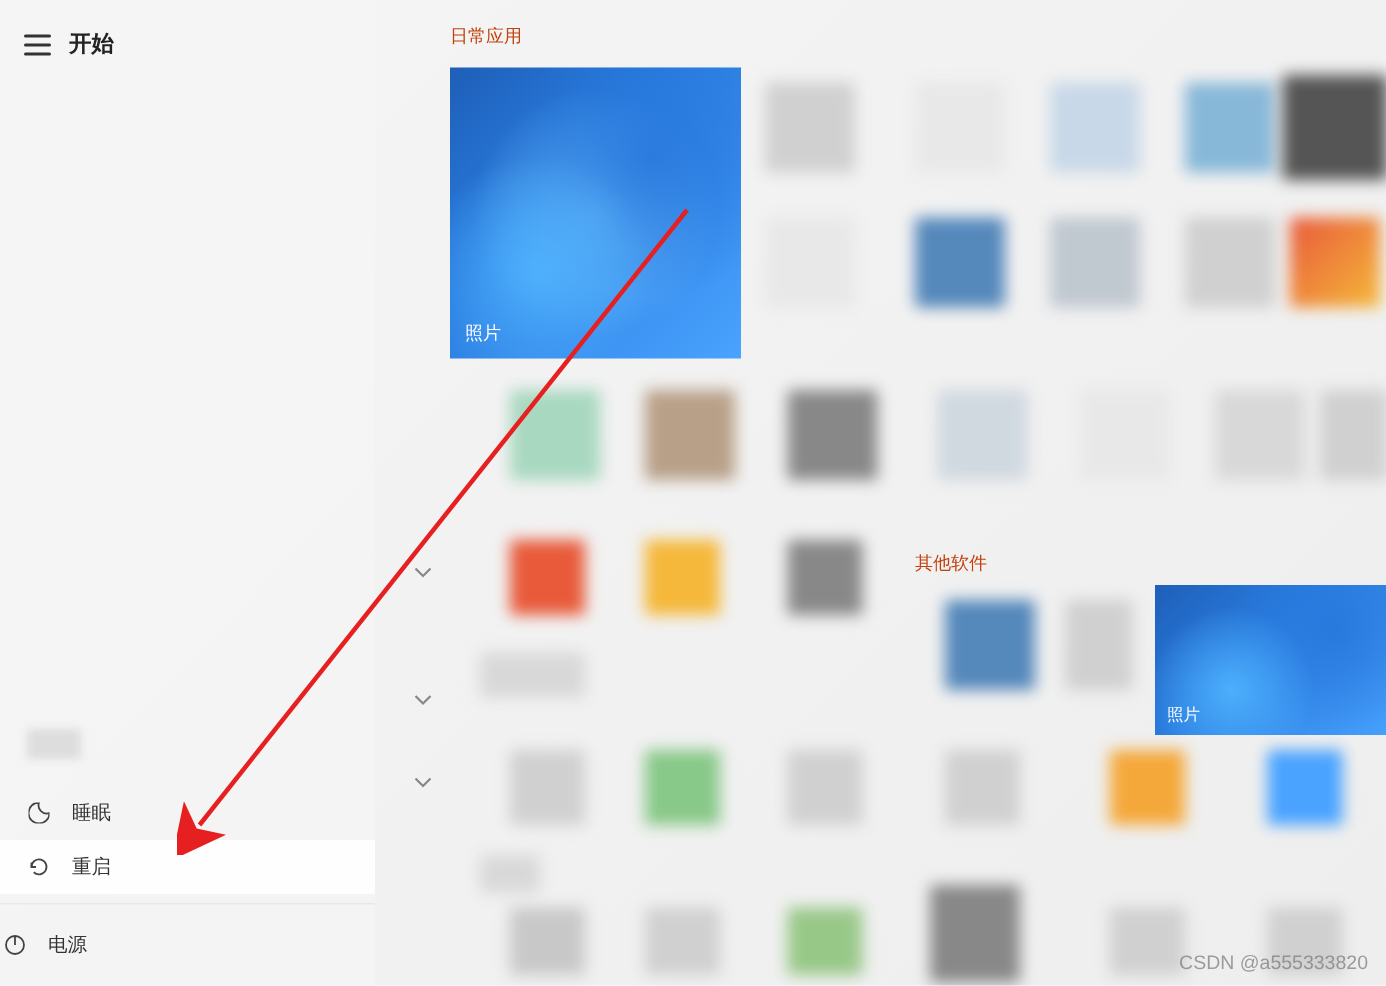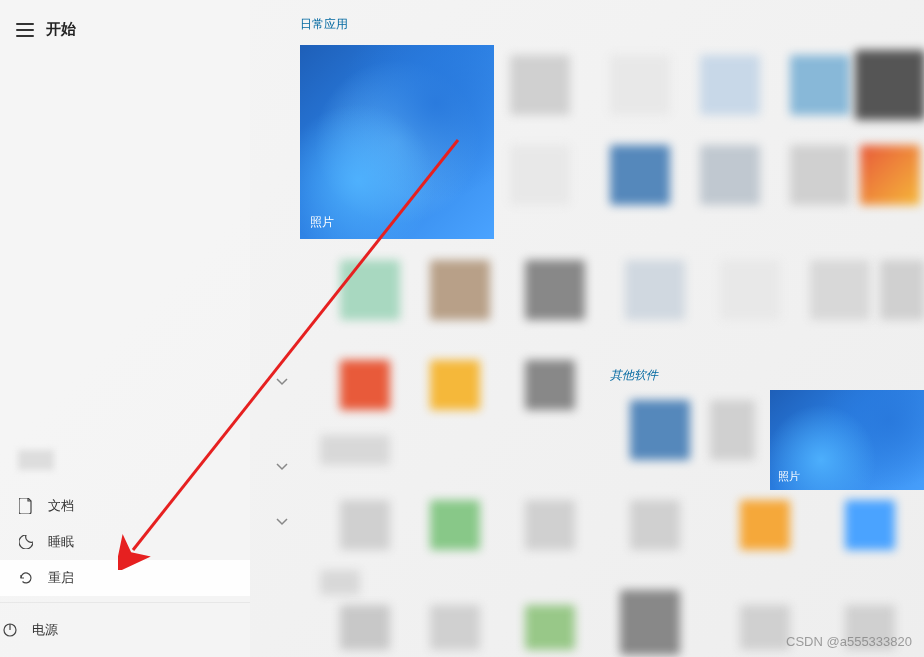--- a/index.html
+++ b/index.html
@@ -80,28 +80,27 @@
 .main {
   position: absolute;
   left: 260px;
   top: 0;
   right: 0;
   height: 100%;
   padding: 16px 10px 0 40px;
 }
 .section-title {
   font-size: 12px;
-  color: #0369a1;
+  color: #c2410c;
   margin-bottom: 12px;
 }
 .section-title.second {
   position: absolute;
   left: 350px;
   top: 350px;
-  font-style: italic;
 }
 .tile-area {
   position: relative;
 }
 .large-tile {
   position: absolute;
   left: 0;
   top: 0;
   width: 194px;
   height: 194px;
@@ -187,29 +186,20 @@
     <div class="hamburger">
       <span></span>
         <span></span>
         <span></span>
     </div>
     <div class="start-title">开始</div>
   </div>
   <div class="sidebar-spacer"></div>
   <div class="user-blur"></div>
 
-  <div class="menu-item">
-    <span class="menu-icon">
-      <svg width="14" height="16" viewBox="0 0 14 16">
-          <path d="M2 0h7l3 3v11a2 2 0 0 1-2 2H2a2 2 0 0 1-2-2V2a2 2 0 0 1 2-2z" fill="none" stroke="#444" stroke-width="1.2"></path>
-          <path d="M9 0v3h3" fill="none" stroke="#444" stroke-width="1.2"></path>
-        </svg>
-    </span>
-    <span>文档</span>
-  </div>
 
   <div class="menu-item">
     <span class="menu-icon">
       <svg width="14" height="14" viewBox="0 0 14 14">
           <path d="M7 0a7 7 0 1 0 7 7 5.5 5.5 0 0 1-7-7z" fill="none" stroke="#444" stroke-width="1.2"></path>
         </svg>
     </span>
     <span>睡眠</span>
   </div>
 

